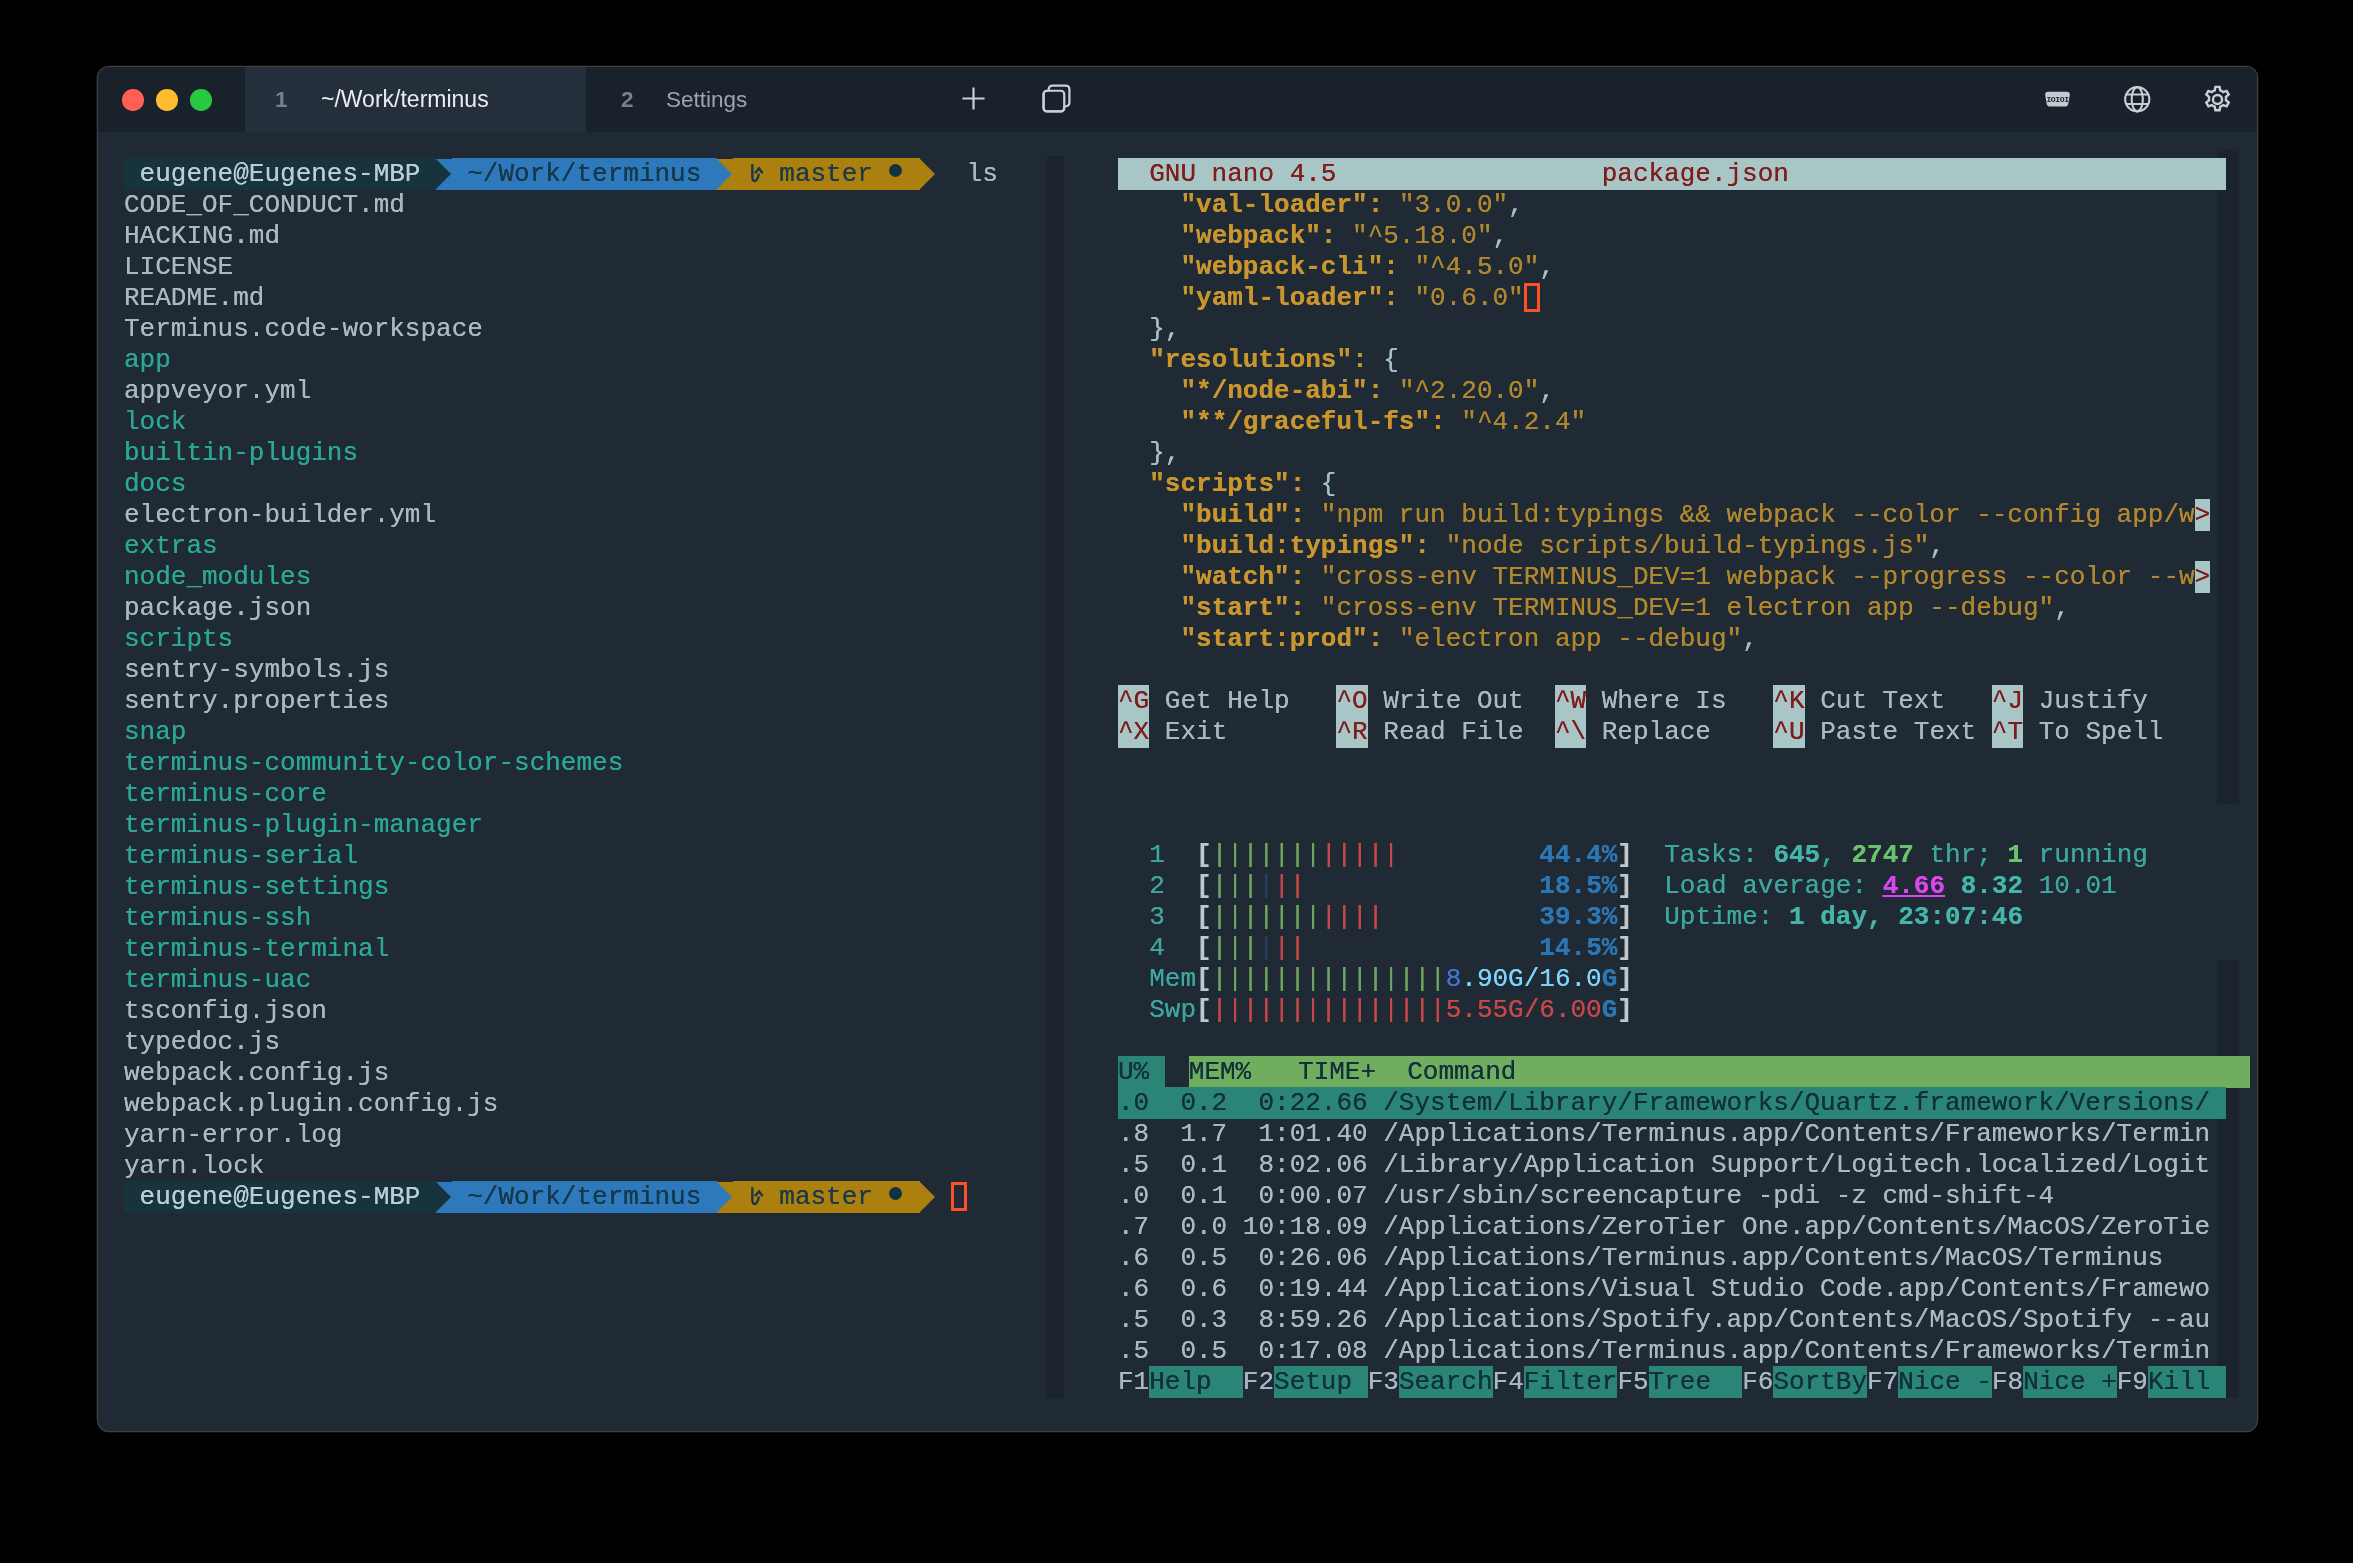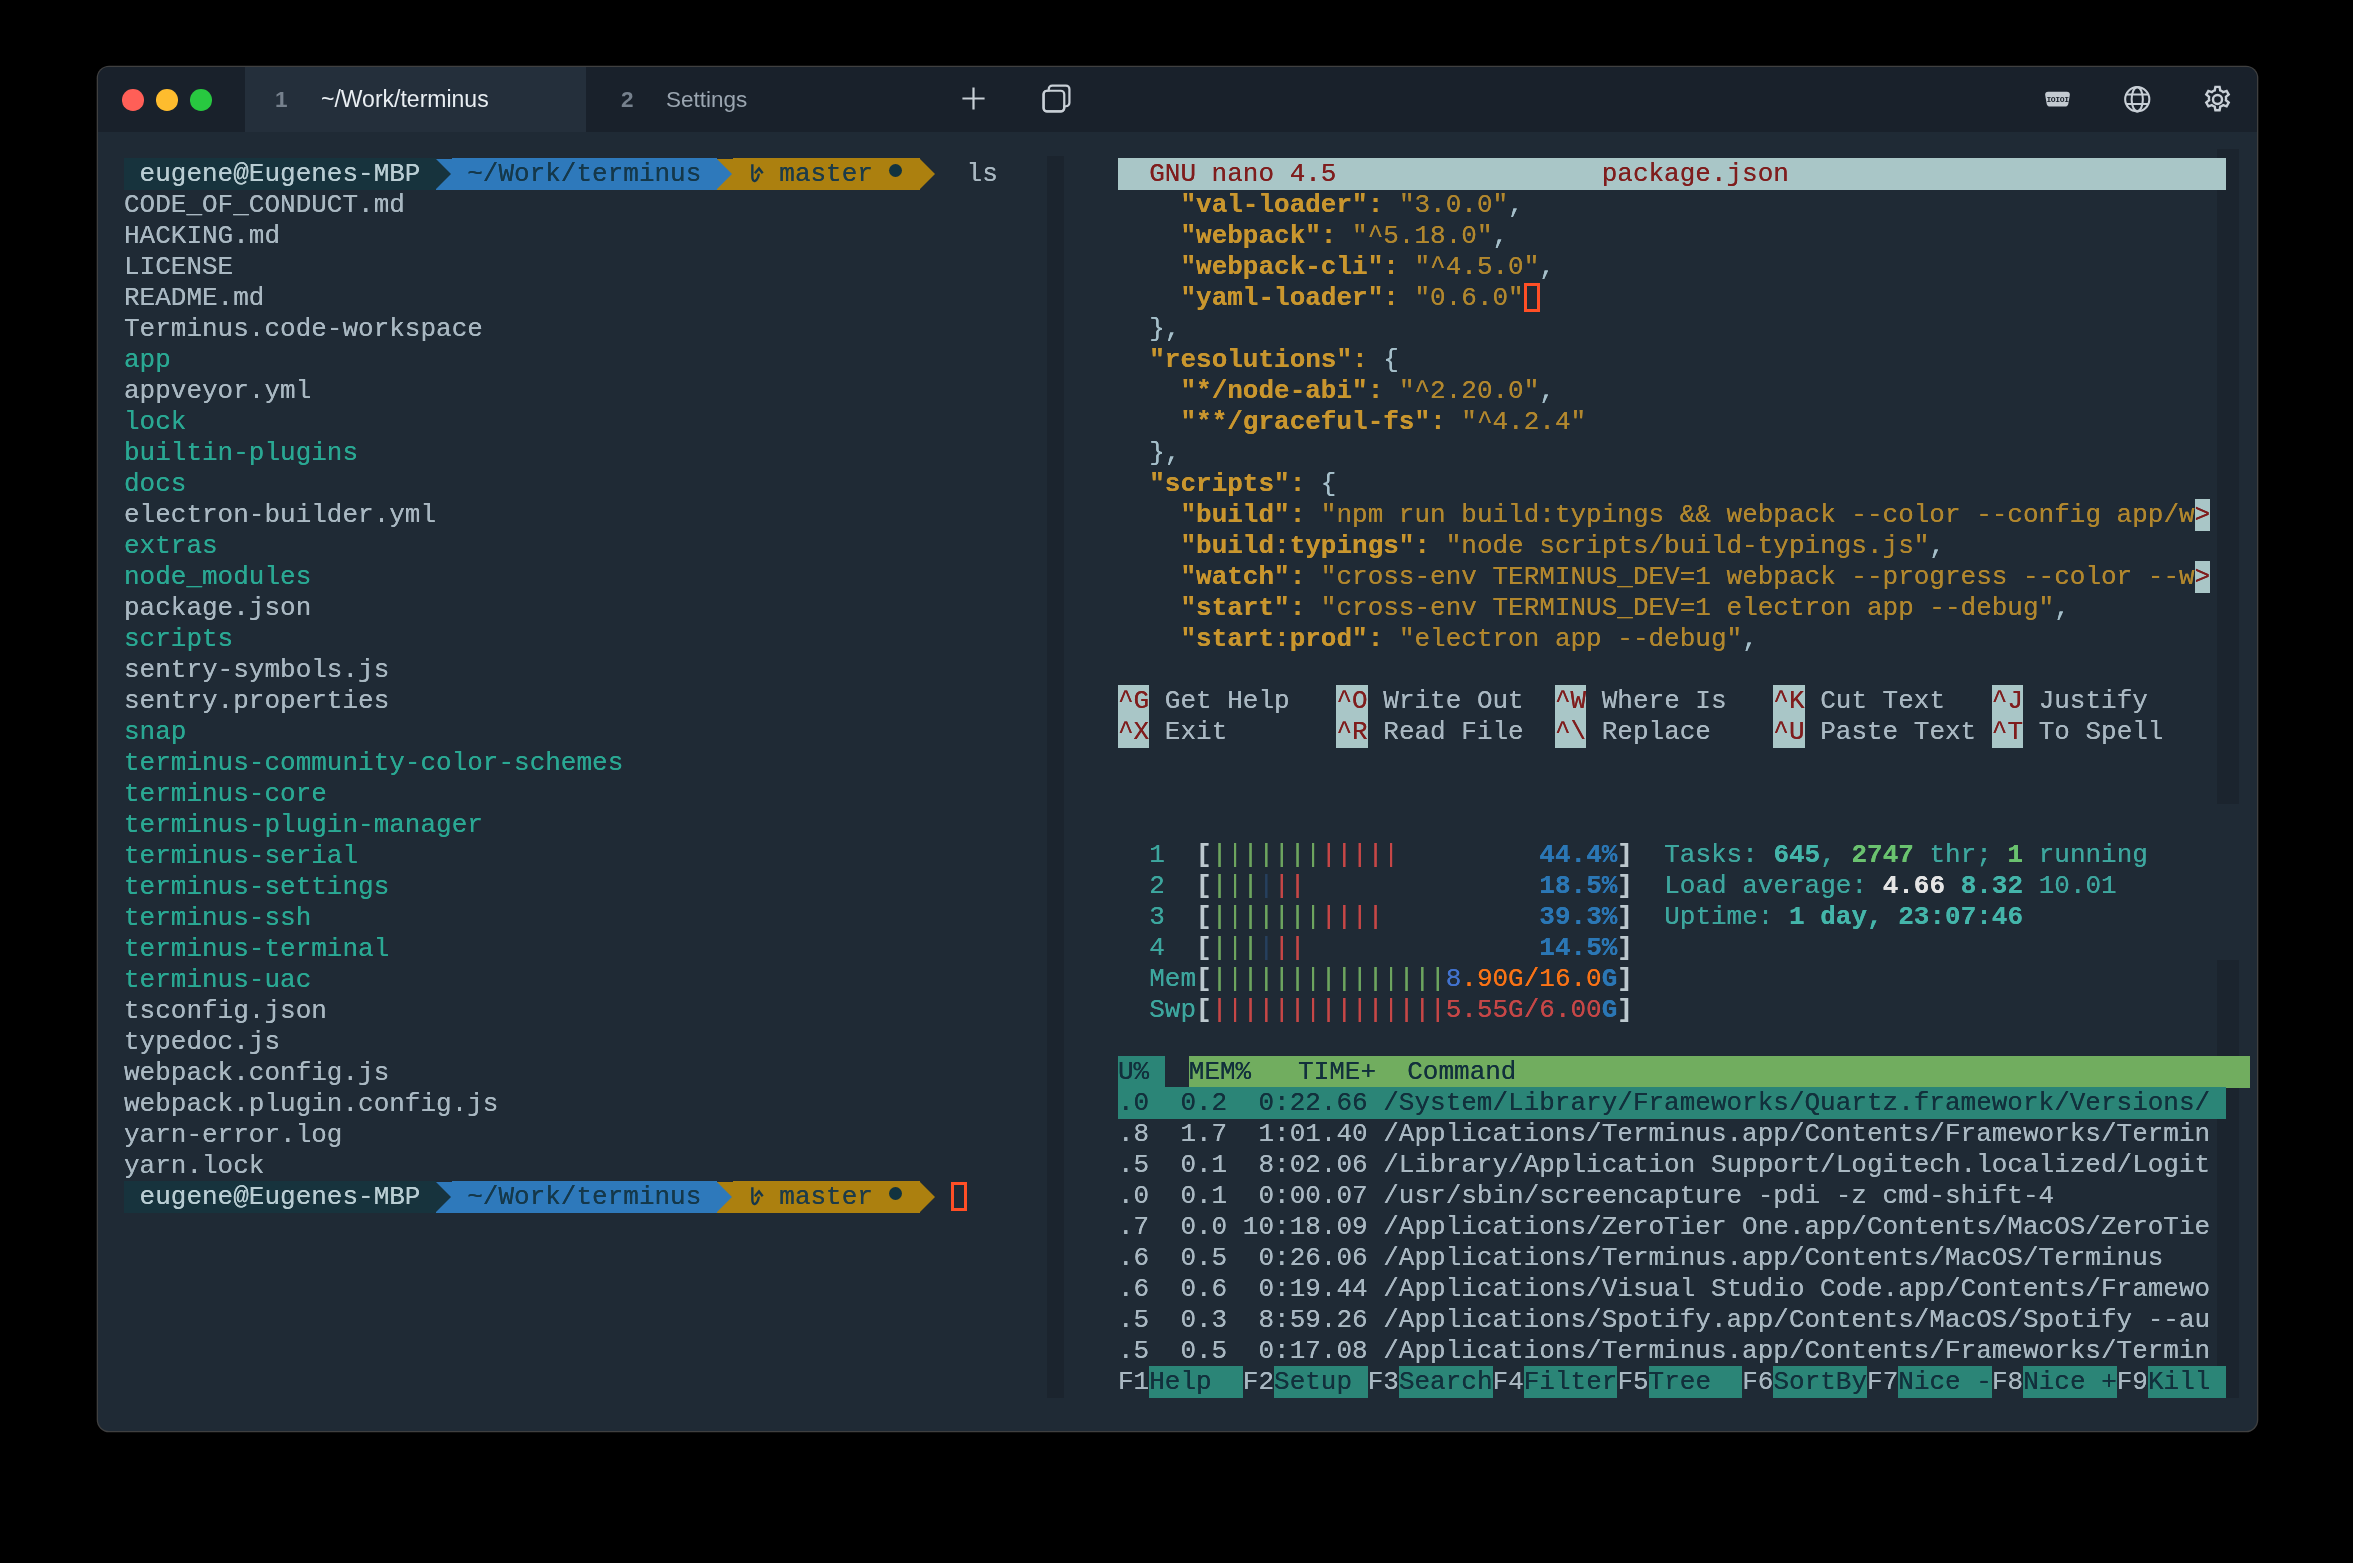--- a/index.html
+++ b/index.html
@@ -40,24 +40,24 @@
 .v{color:#b1872e;}
 .p{color:#a5bfca;}
 .t{color:#3da69e;}
 .tb,.t b{color:#44b5aa;font-weight:bold;text-align:center;}
 .gb{color:#bcc8ce;font-weight:bold;}
 .bb{color:#2b77b5;font-weight:bold;}
 .bg{color:#6da55f;}
 .brd{color:#c64747;}
 .bn{color:#4273cf;}
 .bd{color:#26405e;}
-.y{color:#f97316;}
+.y{color:#7dd3fc;}
 .rn{color:#c64747;margin-top:31px;}
 .gn2{color:#6ac26f;font-weight:bold;}
-.wb{color:#e5e5e5;font-weight:bold;}
+.wb{color:#d946ef;font-weight:bold;text-decoration:underline;}
 .uc{background:#2b8577;color:#12303c;}
 .hh{background:#71ad5f;color:#12303c;margin-left:24px;}
 .sel{background:#2b8577;color:#12303c;}
 .fc{background:#2b8577;color:#12303c;}
 .gut{position:absolute;background:#1b242e;}
 svg.icon{position:absolute;}
 </style></head><body>
 <div id="win">
 <div id="tbar">
 <div class="tl" style="left:24px;background:#ff5f57"></div>

